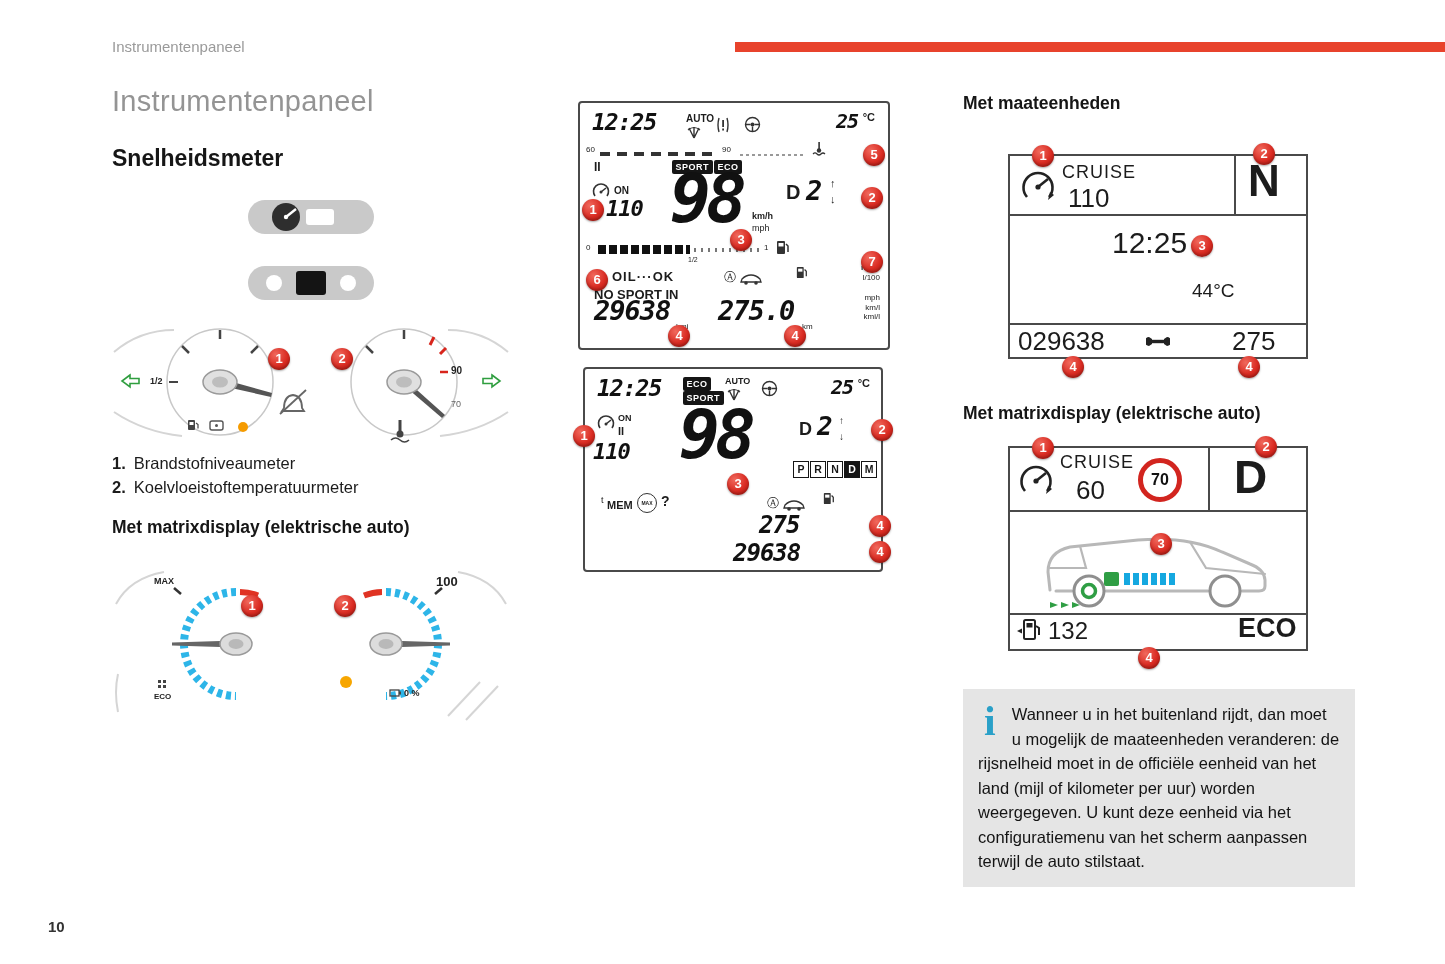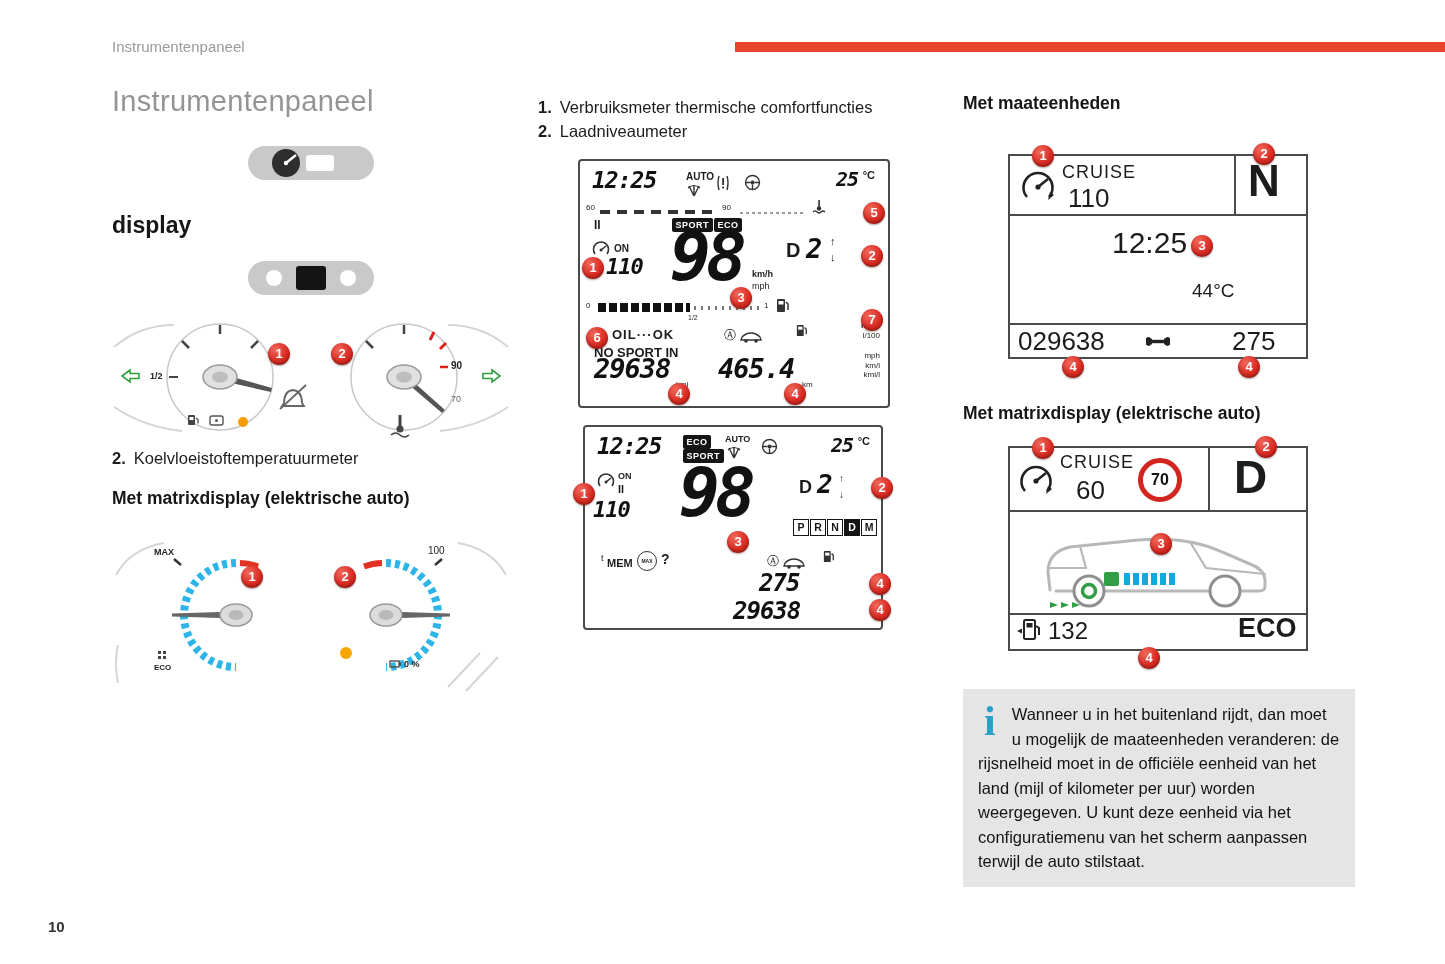--- a/index.html
+++ b/index.html
@@ -56,33 +56,33 @@
 <body>
 
 <div class="page">
 
   <span class="runhead">Instrumentenpaneel</span>
   <div class="redbar"></div>
 
   <div class="col col-left">
     <div class="title">Instrumentenpaneel</div>
 
+    <h2 style="margin-top:27px">Snelheidsmeter</h2>
 
     <div class="fig fig-icon" style="margin:22px auto 0">
       <svg width="130" height="46" viewBox="0 0 130 46">
         <rect x="2" y="6" width="126" height="34" rx="17" fill="#c9c9c9"></rect>
         <circle cx="40" cy="23" r="14" fill="#2e2e2e"></circle>
         <line x1="40" y1="23" x2="50" y2="15" stroke="#fff" stroke-width="2.5"></line>
         <circle cx="40" cy="23" r="2.2" fill="#fff"></circle>
         <rect x="60" y="15" width="28" height="16" rx="3" fill="#fff"></rect>
       </svg>
     </div>
 
 
-    <h2 style="margin-top:22px">display</h2>
 
     <div class="fig fig-icon" style="margin:14px auto 0">
       <svg width="130" height="50" viewBox="0 0 130 50">
         <rect x="2" y="8" width="126" height="34" rx="17" fill="#c9c9c9"></rect>
         <circle cx="28" cy="25" r="8" fill="#fff"></circle>
         <circle cx="102" cy="25" r="8" fill="#fff"></circle>
         <rect x="50" y="13" width="30" height="24" rx="3" fill="#141414"></rect>
       </svg>
     </div>
 
@@ -125,20 +125,21 @@
         <path d="M279,120 q4.5,-4 9,0 q4.5,4 9,0" stroke="#444" stroke-width="1.6" fill="none"></path>
       </svg>
       <span class="lbl" style="left:38px;top:56px;font-size:9px;font-weight:700">1/2</span>
       <span class="lbl" style="left:339px;top:45px;font-size:10px;font-weight:700">90</span>
       <span class="lbl" style="left:339px;top:79px;font-size:9px;color:#666">70</span>
       <div class="co" style="left:156px;top:28px">1</div>
       <div class="co" style="left:219px;top:28px">2</div>
     </div>
 
     <div class="legend" style="margin-top:6px">
+      <div><b>1.</b><span>Brandstofniveaumeter</span></div>
       <div><b>2.</b><span>Koelvloeistoftemperatuurmeter</span></div>
     </div>
 
     <h3 style="margin-top:18px">Met matrixdisplay (elektrische auto)</h3>
 
     <div class="fig" style="margin-top:26px;width:398px;height:160px">
       <svg width="398" height="160" viewBox="0 0 398 160">
         <path d="M4,40 Q18,14 52,8" stroke="#d5d5d5" stroke-width="2" fill="none"></path>
         <path d="M394,40 Q380,14 346,8" stroke="#d5d5d5" stroke-width="2" fill="none"></path>
         <path d="M336,152 L368,118" stroke="#d5d5d5" stroke-width="2"></path>
@@ -160,33 +161,29 @@
         <g fill="#444">
             <rect x="46" y="116" width="3" height="3"></rect>
             <rect x="51" y="116" width="3" height="3"></rect>
             <rect x="46" y="121" width="3" height="3"></rect>
             <rect x="51" y="121" width="3" height="3"></rect>
           </g>
         <rect x="278" y="126" width="9" height="6" fill="none" stroke="#444" stroke-width="1.3"></rect>
         <rect x="287" y="127.5" width="2" height="3" fill="#444"></rect>
       </svg>
       <span class="lbl" style="left:42px;top:12px;font-size:9px;font-weight:700">MAX</span>
-      <span class="lbl" style="left:316px;top:10px;font-size:10px;font-weight:400">100</span>
+      <span class="lbl" style="left:324px;top:10px;font-size:13px;font-weight:700">100</span>
       <span class="lbl" style="left:42px;top:128px;font-size:8px;font-weight:700">ECO</span>
       <span class="lbl" style="left:292px;top:124px;font-size:9px;font-weight:700">0 %</span>
       <div class="co" style="left:129px;top:31px">1</div>
       <div class="co" style="left:222px;top:31px">2</div>
     </div>
   </div>
 
   <div class="col col-mid">
-    <div class="legend" style="padding-top:10px">
-      <div><b>1.</b><span>Verbruiksmeter thermische comfortfuncties</span></div>
-      <div><b>2.</b><span>Laadniveaumeter</span></div>
-    </div>
 
 
     <div class="lcd" style="margin:16px 0 0 40px;width:308px;height:245px">
       <span class="abs seg" style="left:12px;top:8px;font-size:23px">12:25</span>
       <span class="abs" style="left:106px;top:10px;font-size:10px;font-weight:700">AUTO</span>
       <span class="abs" style="left:105px;top:22px"><svg width="18" height="13" viewBox="0 0 18 13">
             <path d="M9,12 L4,2 M9,12 L9,1 M9,12 L14,2" stroke="#333" stroke-width="1.4" fill="none"></path>
             <path d="M3,4 Q9,-1 15,4" stroke="#333" stroke-width="1.2" fill="none"></path>
           </svg></span>
       <span class="abs" style="left:136px;top:14px"><svg width="14" height="16" viewBox="0 0 14 16">
@@ -253,21 +250,21 @@
           </svg></span>
       <span class="abs" style="left:216px;top:162px"><svg width="12" height="15" viewBox="0 0 14 17">
             <rect x="1" y="2" width="8" height="13" rx="1" fill="#333"></rect>
             <rect x="2.5" y="4" width="5" height="3.5" fill="#fff"></rect>
             <path d="M10,5 L12,7 L12,13" stroke="#333" stroke-width="1.5" fill="none"></path>
           </svg></span>
       <span class="abs" style="right:10px;top:160px;font-size:8px;font-weight:700">mpg</span>
       <span class="abs tiny" style="right:8px;top:170px">l/100</span>
       <span class="abs seg" style="left:14px;top:194px;font-size:27px">29638</span>
       <span class="abs tiny" style="left:96px;top:219px">kmi</span>
-      <span class="abs seg" style="left:138px;top:194px;font-size:27px">465.4</span>
+      <span class="abs seg" style="left:138px;top:194px;font-size:27px">275.0</span>
       <span class="abs tiny" style="left:222px;top:219px">km</span>
       <span class="abs tiny" style="right:8px;top:190px">mph</span>
       <span class="abs tiny" style="right:8px;top:200px">km/l</span>
       <span class="abs tiny" style="right:8px;top:209px">kmi/l</span>
       <div class="co" style="left:88px;top:222px">4</div>
       <div class="co" style="left:204px;top:222px">4</div>
     </div>
 
 
     <div class="lcd" style="margin:17px 0 0 45px;width:296px;height:201px">

